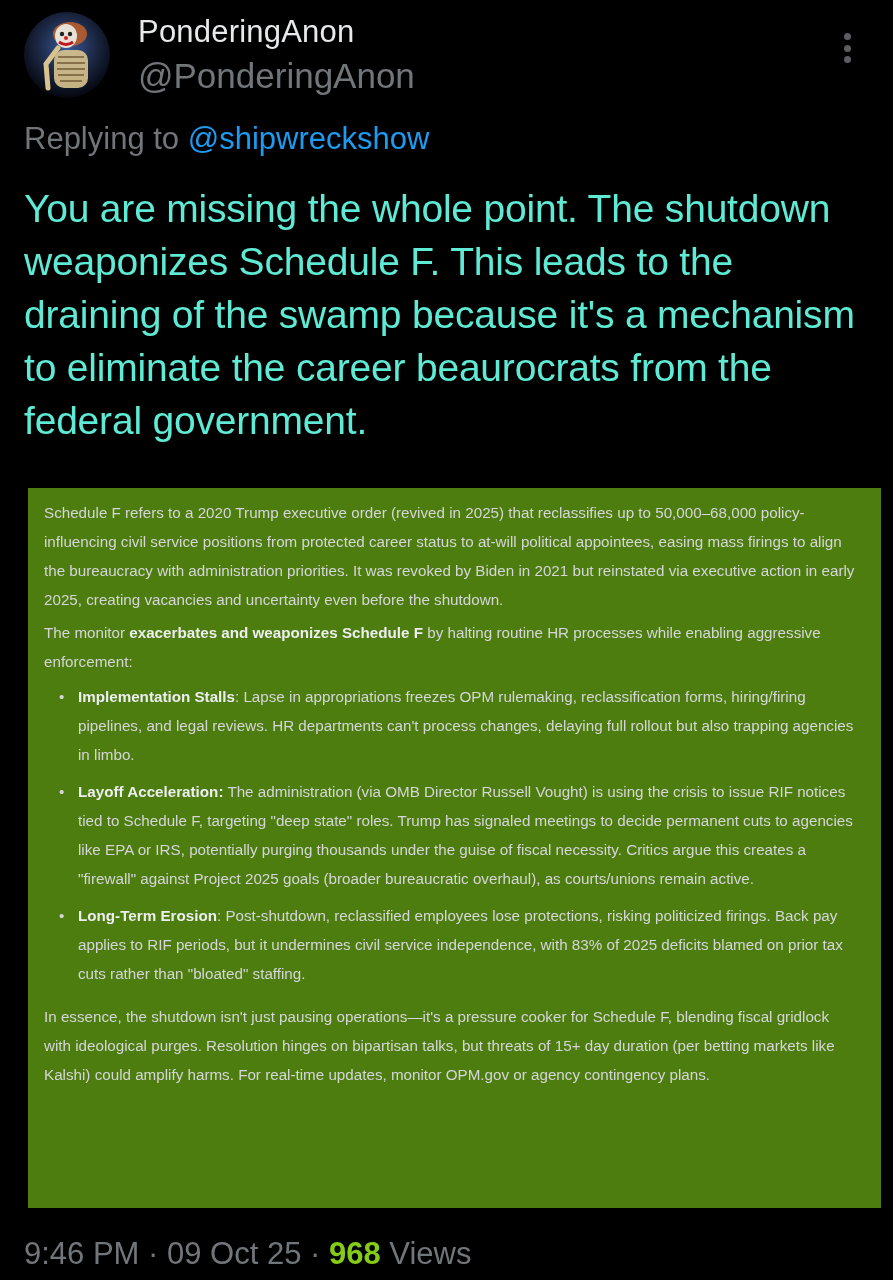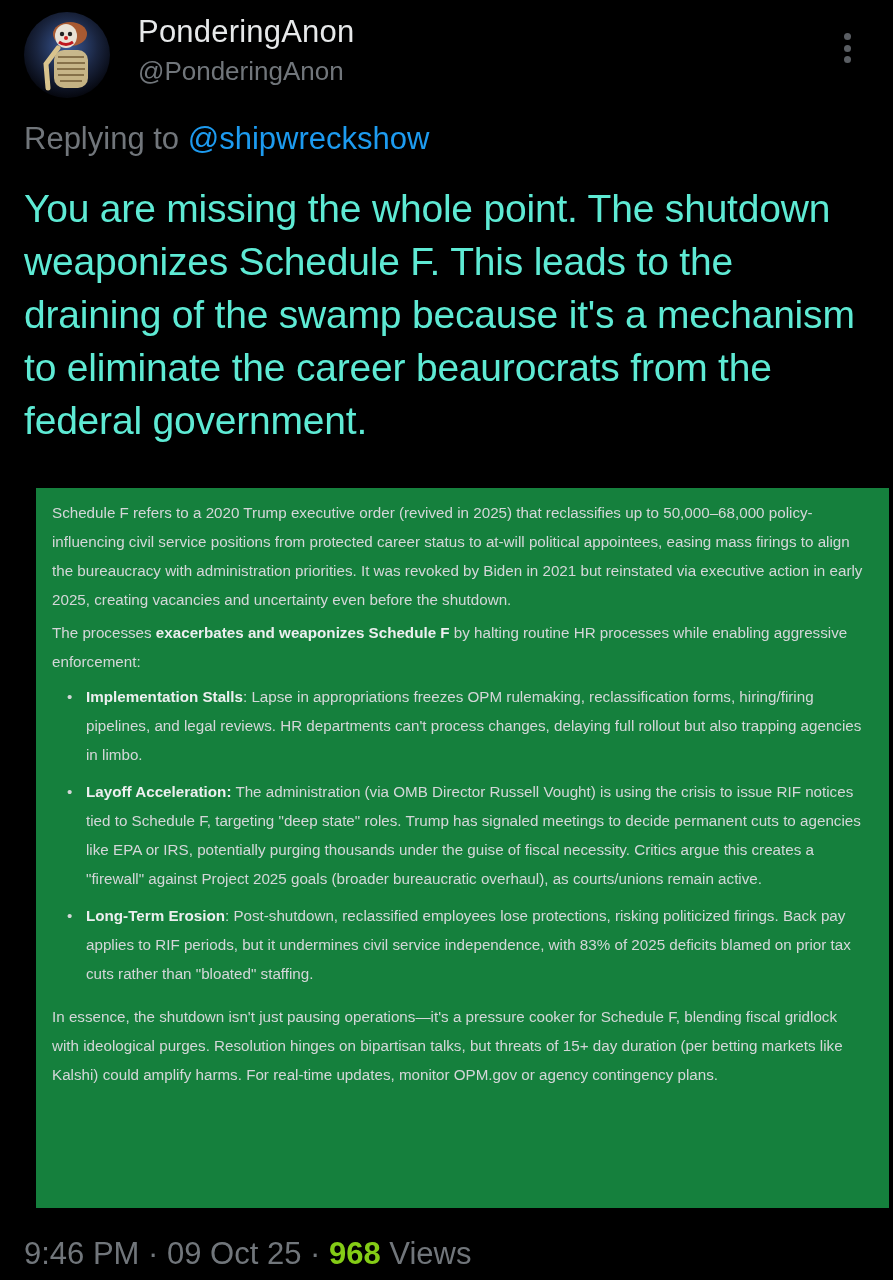--- a/index.html
+++ b/index.html
@@ -15,21 +15,21 @@
     border-radius: 50%; overflow: hidden;
     background: radial-gradient(circle at 50% 40%, #3a5a9a 0%, #1a2540 45%, #060810 75%);
   }
   .avatar svg { width: 100%; height: 100%; display: block; }
   .display-name {
     position: absolute; left: 138px; top: 14px;
     font-size: 31px; font-weight: normal; color: #e7e9ea; letter-spacing: 0.2px;
   }
   .handle {
     position: absolute; left: 138px; top: 56px;
-    font-size: 26px; color: #71767b;
+    font-size: 35px; color: #71767b;
   }
   .more-button {
     position: absolute; left: 836px; top: 30px; width: 22px; height: 36px;
     display: flex; flex-direction: column; align-items: center; justify-content: space-between;
     padding: 3px 0; cursor: pointer;
   }
   .more-button .dot { width: 7px; height: 7px; border-radius: 50%; background: #5a5e63; }
 
   .replying {
     position: absolute; left: 24px; top: 121px;
@@ -37,22 +37,22 @@
   }
   .replying .mention { color: #1d9bf0; cursor: pointer; }
 
   .tweet-text {
     position: absolute; left: 24px; top: 182px; width: 845px;
     font-size: 39px; line-height: 53px; color: #5eead4;
     letter-spacing: -0.2px;
   }
 
   .attached-image {
-    position: absolute; left: 36px; top: 488px; width: 853px; height: 720px;
-    background: #15803d;
+    position: absolute; left: 28px; top: 488px; width: 853px; height: 720px;
+    background: #4d7c0f;
   }
   .attached-image .ai-text {
     position: absolute; left: 16px; top: 10px; width: 815px;
     font-size: 15.2px; line-height: 29px; color: #d4d6d8;
   }
   .ai-text p { margin-bottom: 4px; }
   .ai-text b { color: #eceeef; font-weight: bold; }
   .ai-text ul { list-style: none; margin: 6px 0 14px 0; }
   .ai-text li { position: relative; padding-left: 34px; margin-bottom: 8px; }
   .ai-text li .bullet {
@@ -104,21 +104,21 @@
 <div class="replying">
   <span>Replying to</span>
   <span class="mention">@shipwreckshow</span>
 </div>
 
 <div class="tweet-text">You are missing the whole point. The shutdown weaponizes Schedule F. This leads to the draining of the swamp because it's a mechanism to eliminate the career beaurocrats from the federal government.</div>
 
 <div class="attached-image">
   <div class="ai-text">
     <p>Schedule F refers to a 2020 Trump executive order (revived in 2025) that reclassifies up to 50,000–68,000 policy-influencing civil service positions from protected career status to at-will political appointees, easing mass firings to align the bureaucracy with administration priorities. It was revoked by Biden in 2021 but reinstated via executive action in early 2025, creating vacancies and uncertainty even before the shutdown.</p>
-    <p><span>The processes </span><b>exacerbates and weaponizes Schedule F</b><span> by halting routine HR processes while enabling aggressive enforcement:</span></p>
+    <p><span>The monitor </span><b>exacerbates and weaponizes Schedule F</b><span> by halting routine HR processes while enabling aggressive enforcement:</span></p>
     <ul>
       <li>
         <span class="bullet">•</span>
         <b>Implementation Stalls</b><span>: Lapse in appropriations freezes OPM rulemaking, reclassification forms, hiring/firing pipelines, and legal reviews. HR departments can't process changes, delaying full rollout but also trapping agencies in limbo.</span>
       </li>
       <li>
         <span class="bullet">•</span>
         <b>Layoff Acceleration:</b><span> The administration (via OMB Director Russell Vought) is using the crisis to issue RIF notices tied to Schedule F, targeting "deep state" roles. Trump has signaled meetings to decide permanent cuts to agencies like EPA or IRS, potentially purging thousands under the guise of fiscal necessity. Critics argue this creates a "firewall" against Project 2025 goals (broader bureaucratic overhaul), as courts/unions remain active.</span>
       </li>
       <li>

